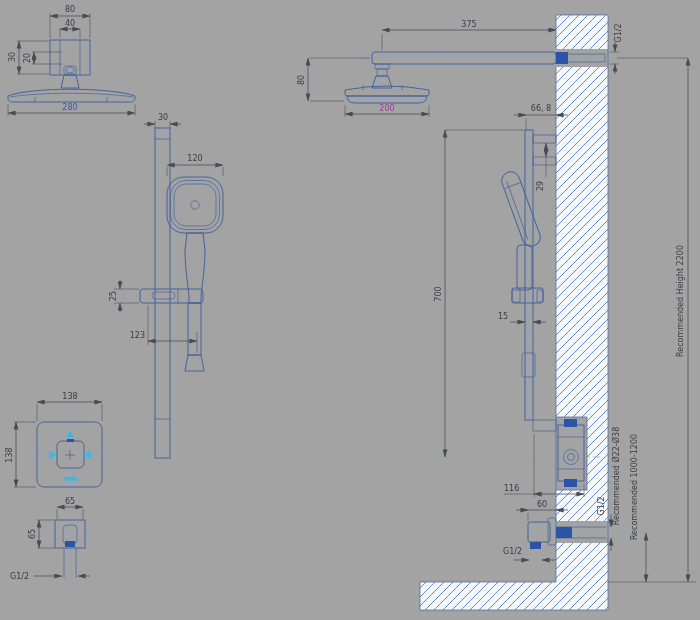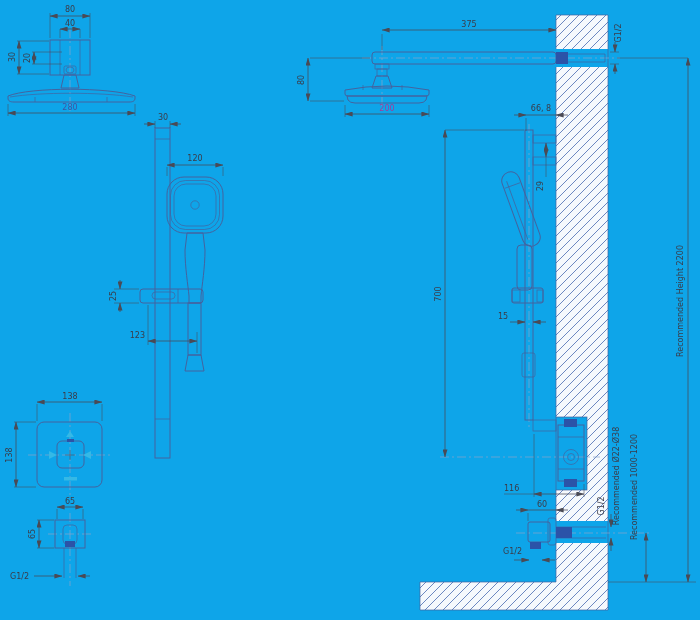--- a/index.html
+++ b/index.html
@@ -1,16 +1,16 @@
 <!DOCTYPE html>
 <html><head>
 <meta charset="utf-8">
 <style>
   html,body{margin:0;padding:0;background:#ffffff;}
-  .page{width:700px;height:620px;background:#0ea5e9;position:relative;overflow:hidden;}
+  .page{width:700px;height:620px;background:#a3a3a3;position:relative;overflow:hidden;}
   svg text{font-family:"DejaVu Sans",sans-serif;}
   
   .s  {stroke:#44639f;stroke-width:1;fill:none;}
   .s2 {stroke:#44639f;stroke-width:0.7;fill:none;}
   
   .dl {stroke:#4a4a55;stroke-width:0.75;fill:none;}
   .xl {stroke:#4a4a55;stroke-width:0.55;fill:none;}
   
   .cl {stroke:#8aa3cc;stroke-width:0.7;fill:none;stroke-dasharray:9 3 2 3;}
   text.dt {font-size:8px;fill:#3b3b48;}

